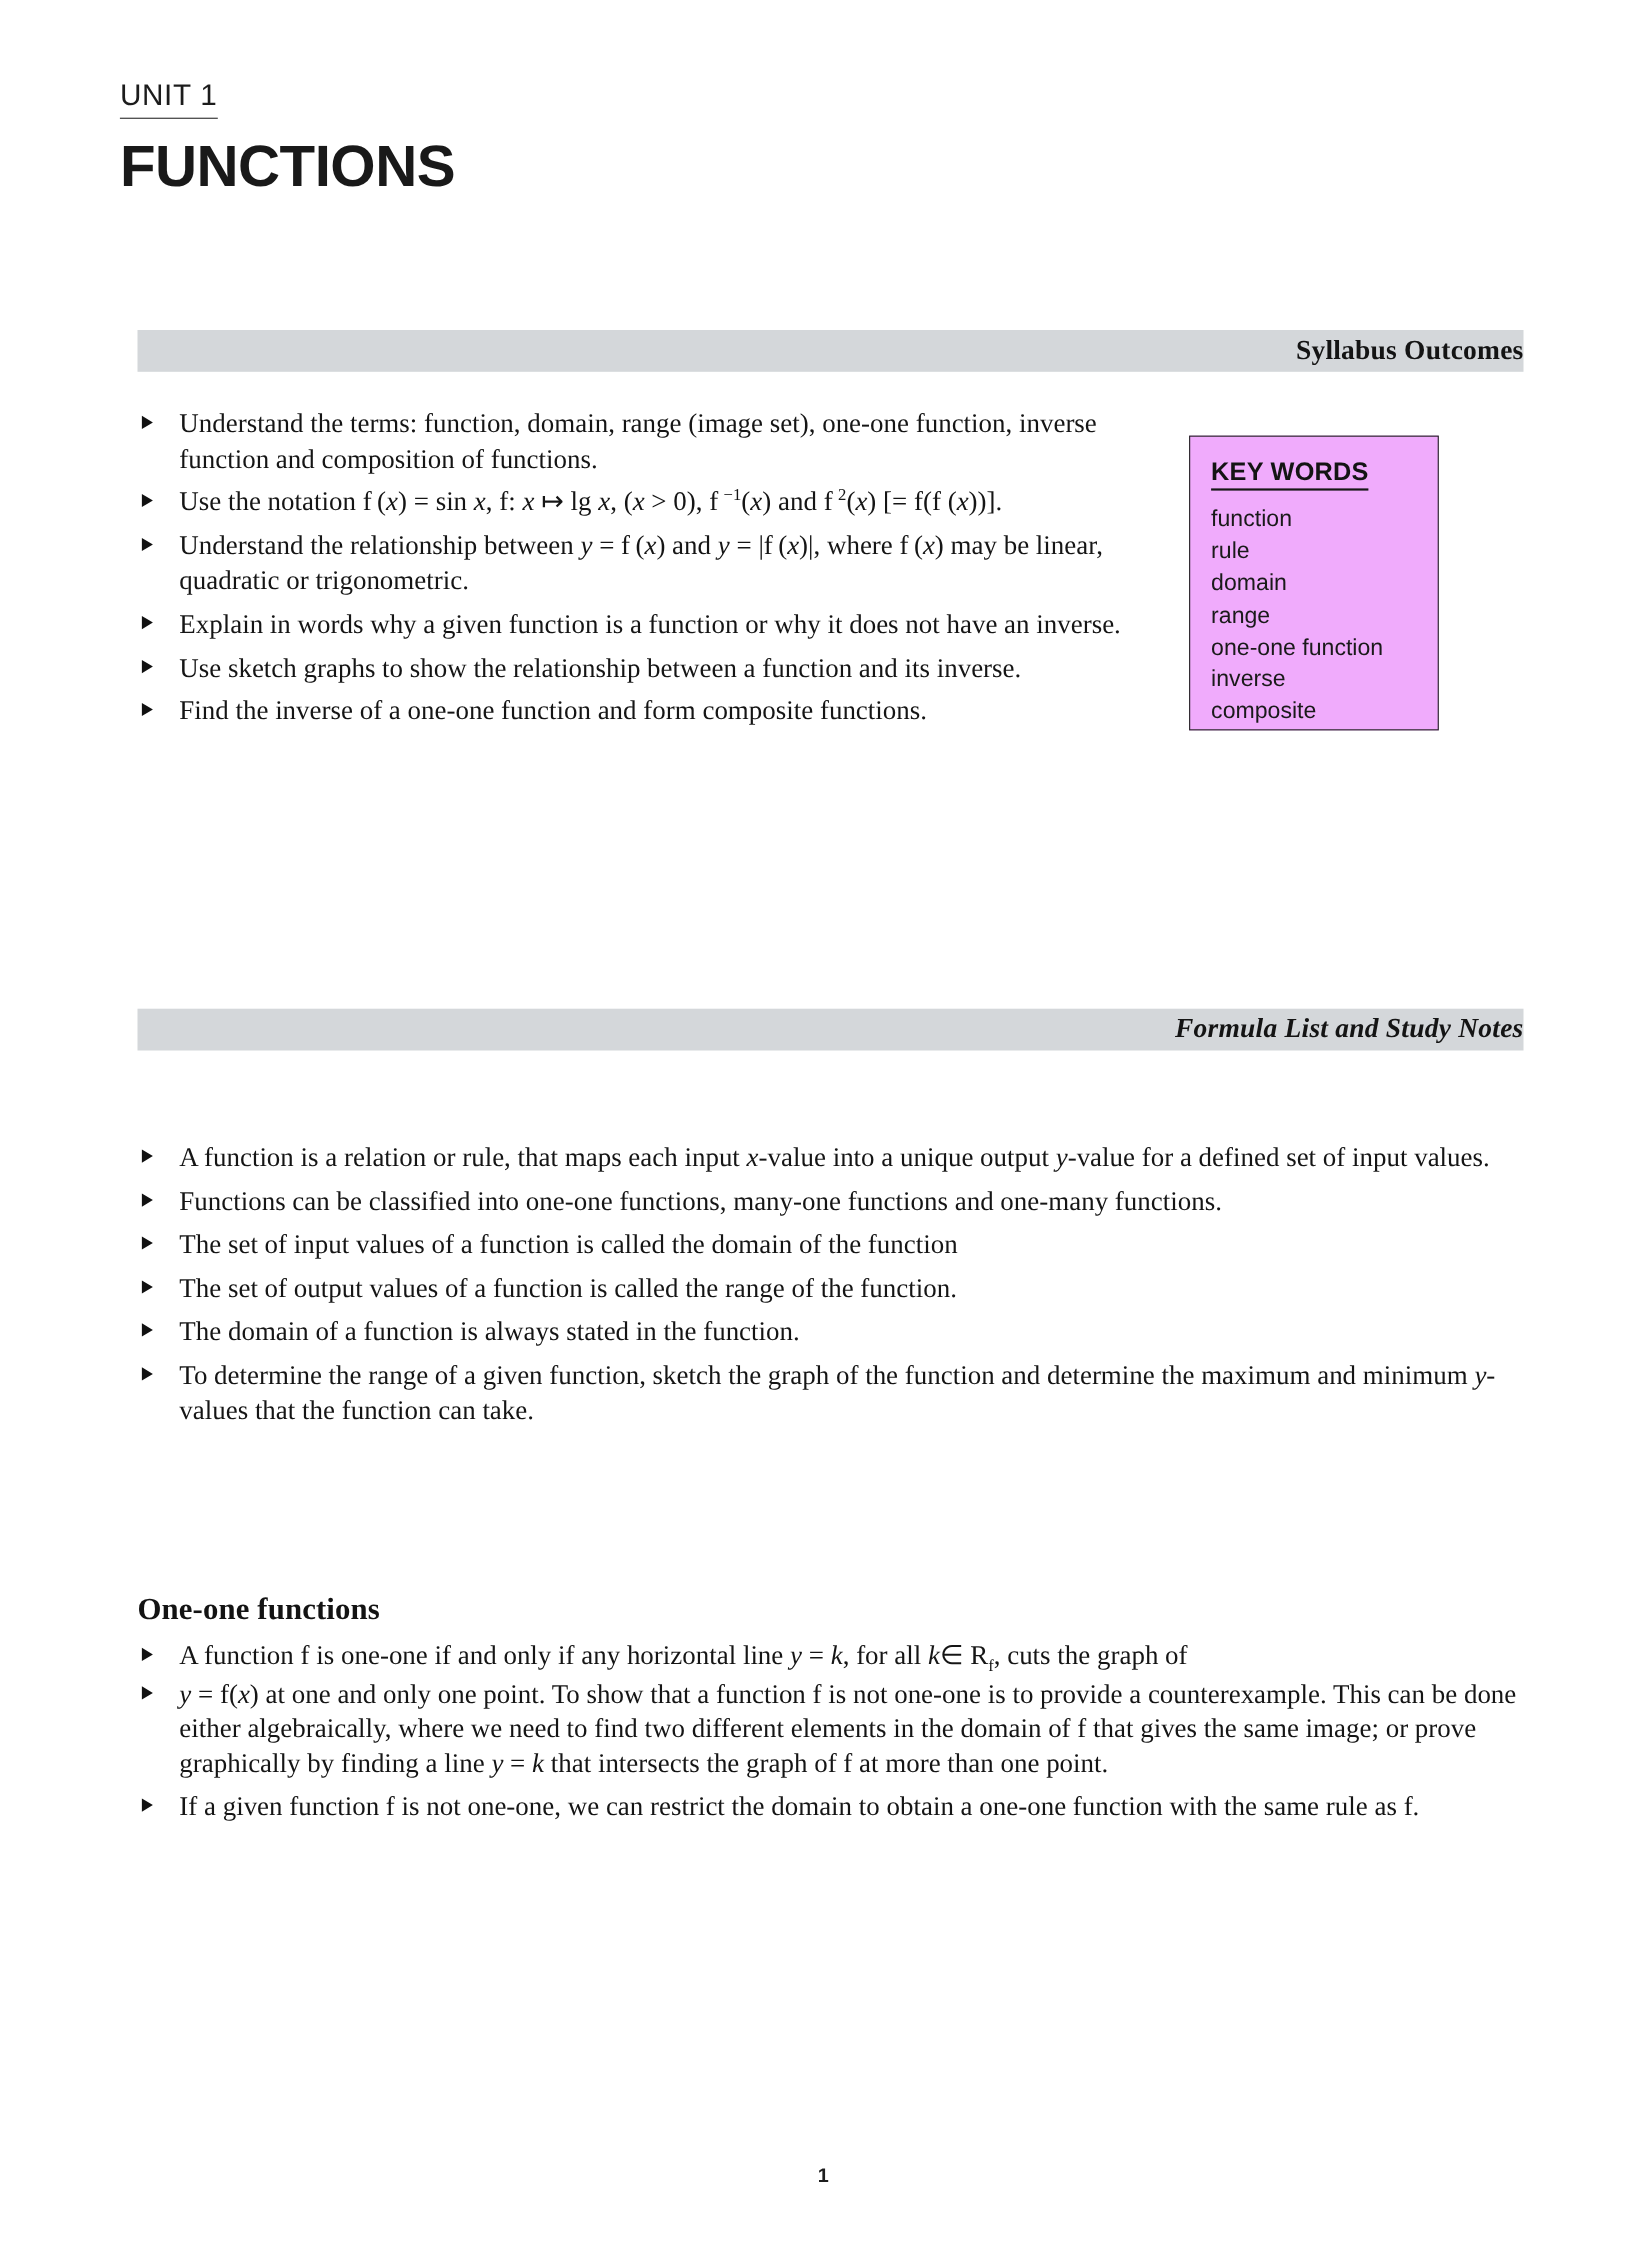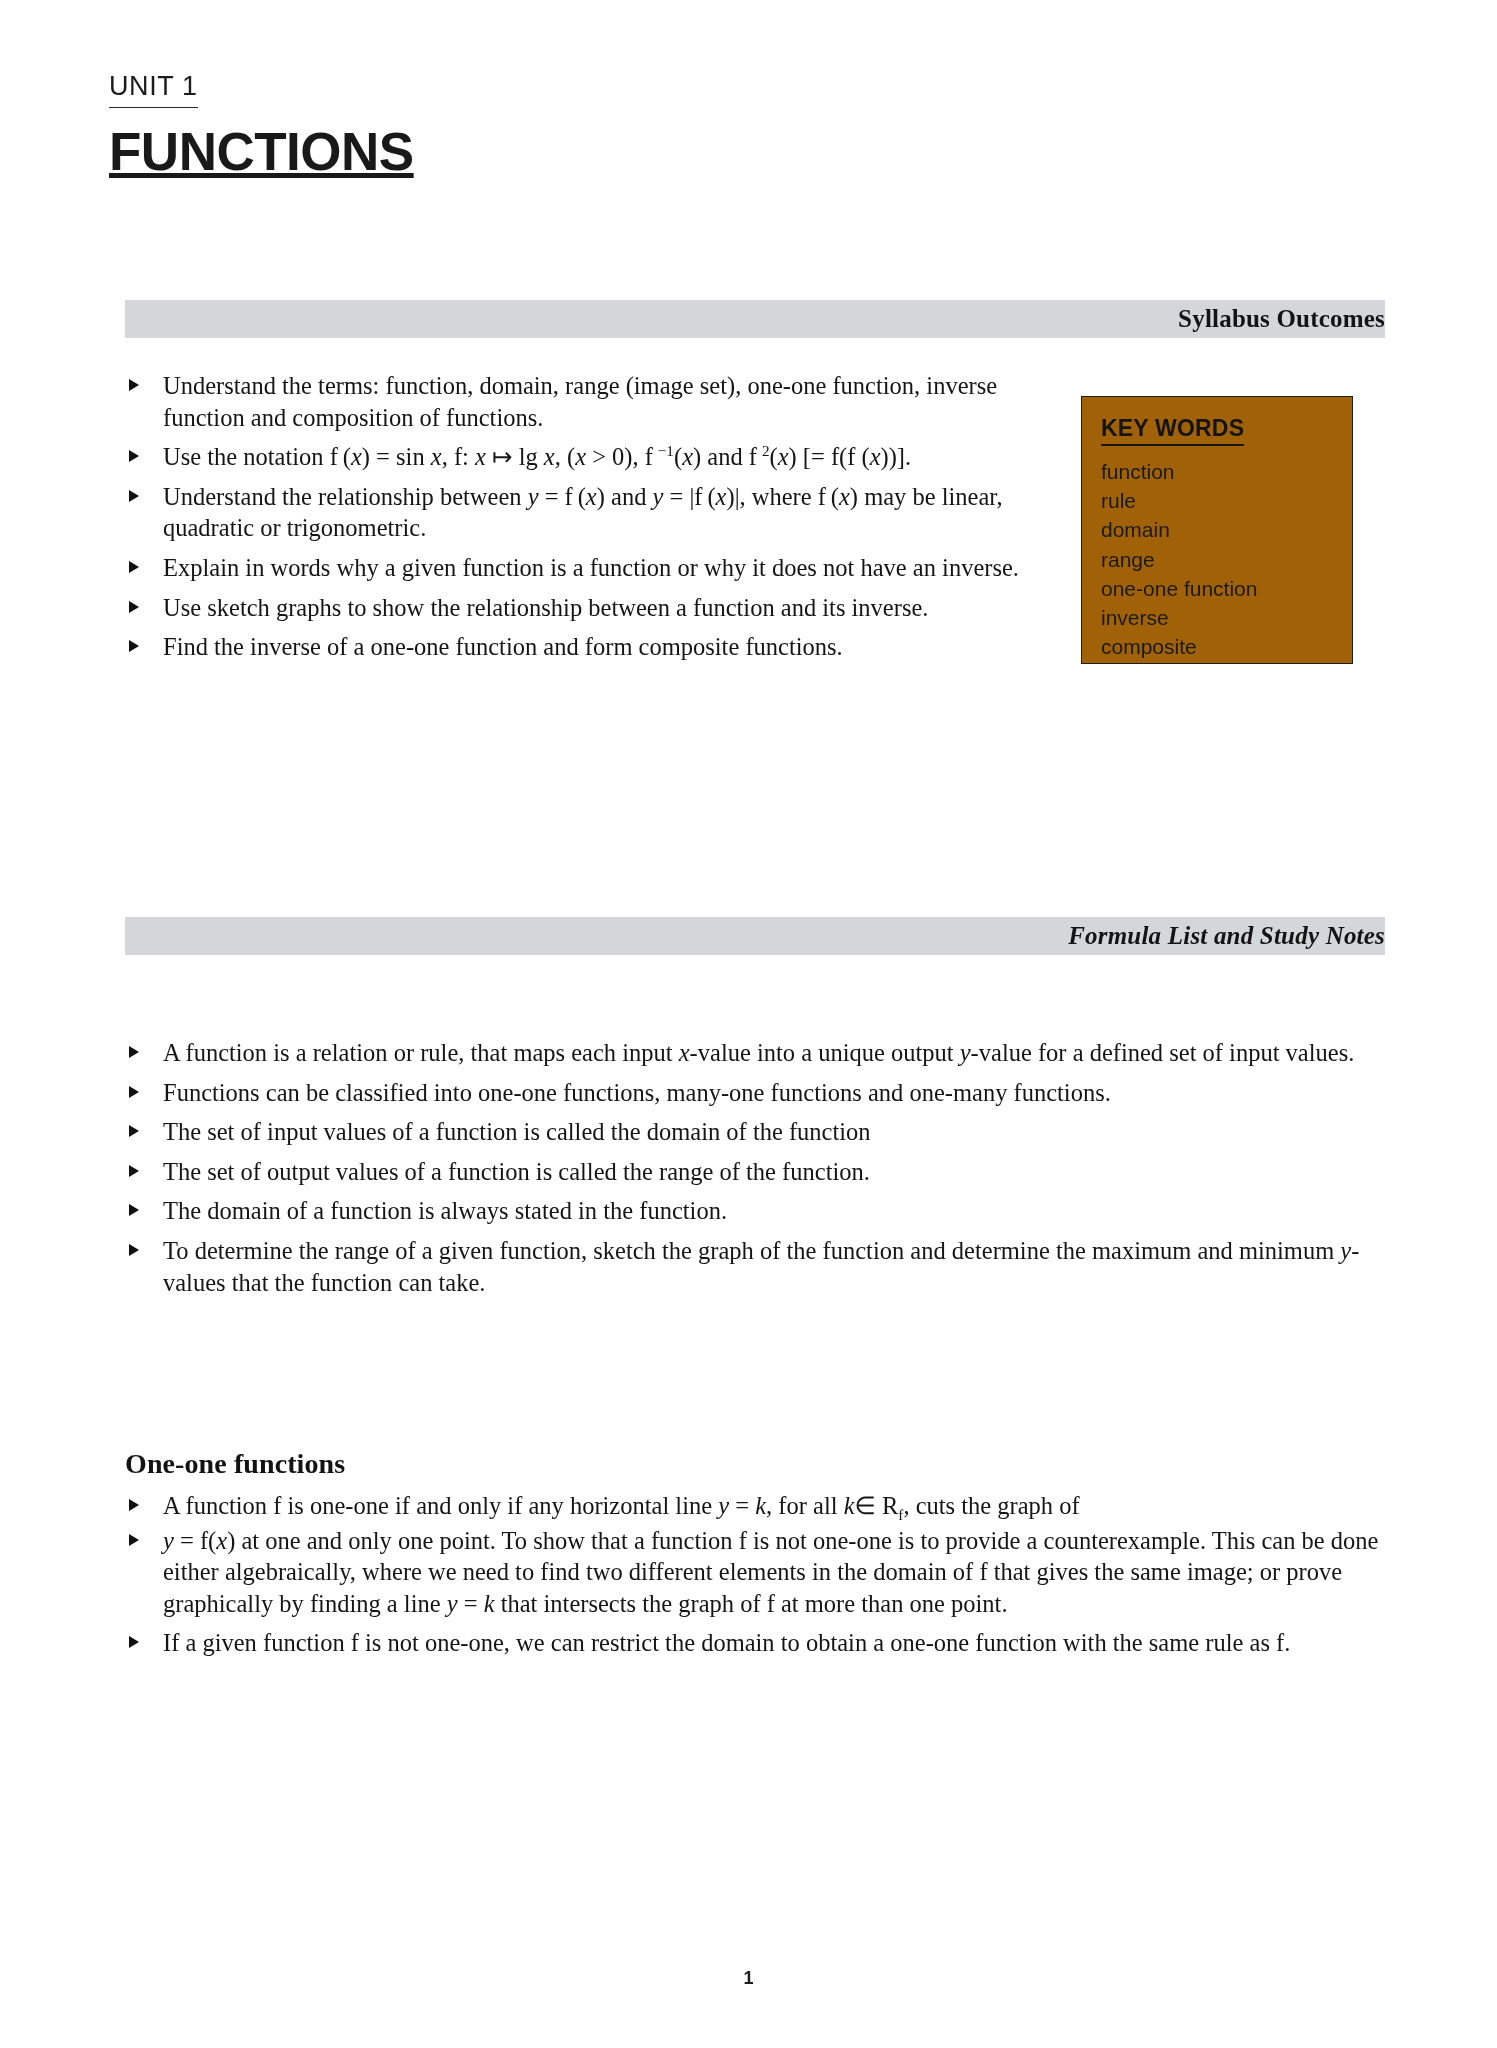--- a/index.html
+++ b/index.html
@@ -35,21 +35,20 @@
     line-height: 1.1;
   }
   .unit-title {
     font-family: "Liberation Sans", sans-serif;
     font-weight: bold;
     font-size: 53px;
     letter-spacing: -0.5px;
     color: #191919;
     margin-top: 16px;
     line-height: 1.05;
-    text-decoration: underline;
   }
 
   
   .section-bar {
     position: absolute;
     left: 125px;
     width: 1260px;
     height: 38px;
     background: #d4d7da;
     box-sizing: border-box;
@@ -98,24 +97,24 @@
   .bullet-text i, .it { font-style: italic; }
   .bullet-text b, .bd { font-weight: normal; }
   sup { font-size: 0.62em; vertical-align: super; line-height: 0; }
   sub { font-size: 0.62em; vertical-align: sub; line-height: 0; }
 
   
   .keywords-box {
     position: absolute;
     left: 1081px;
     top: 396px;
-    width: 272px;
+    width: 227px;
     height: 268px;
     border: 1.4px solid #1f1f1f;
-    background: #a16207;
+    background: #f0abfc;
     box-sizing: border-box;
     padding: 18px 0 0 19px;
     font-family: "Liberation Sans", sans-serif;
   }
   .keywords-title {
     font-weight: bold;
     font-size: 23px;
     color: #141414;
     display: inline-block;
     border-bottom: 2px solid #161616;

